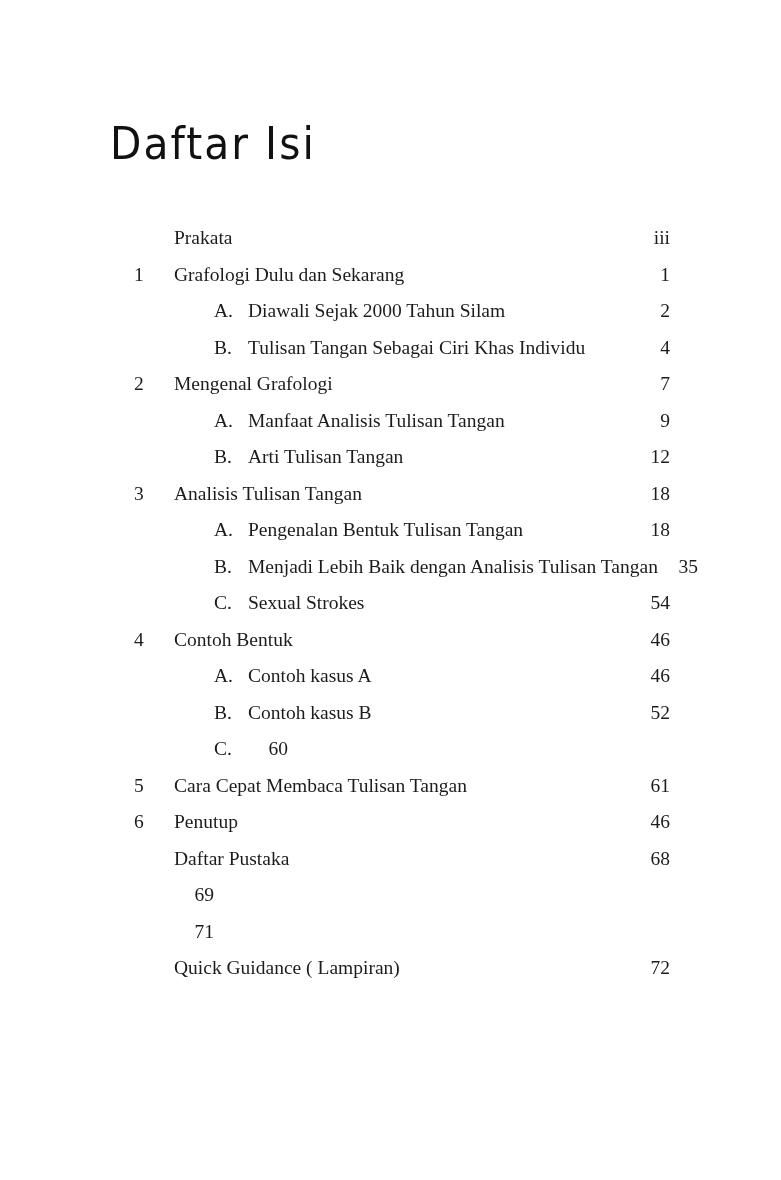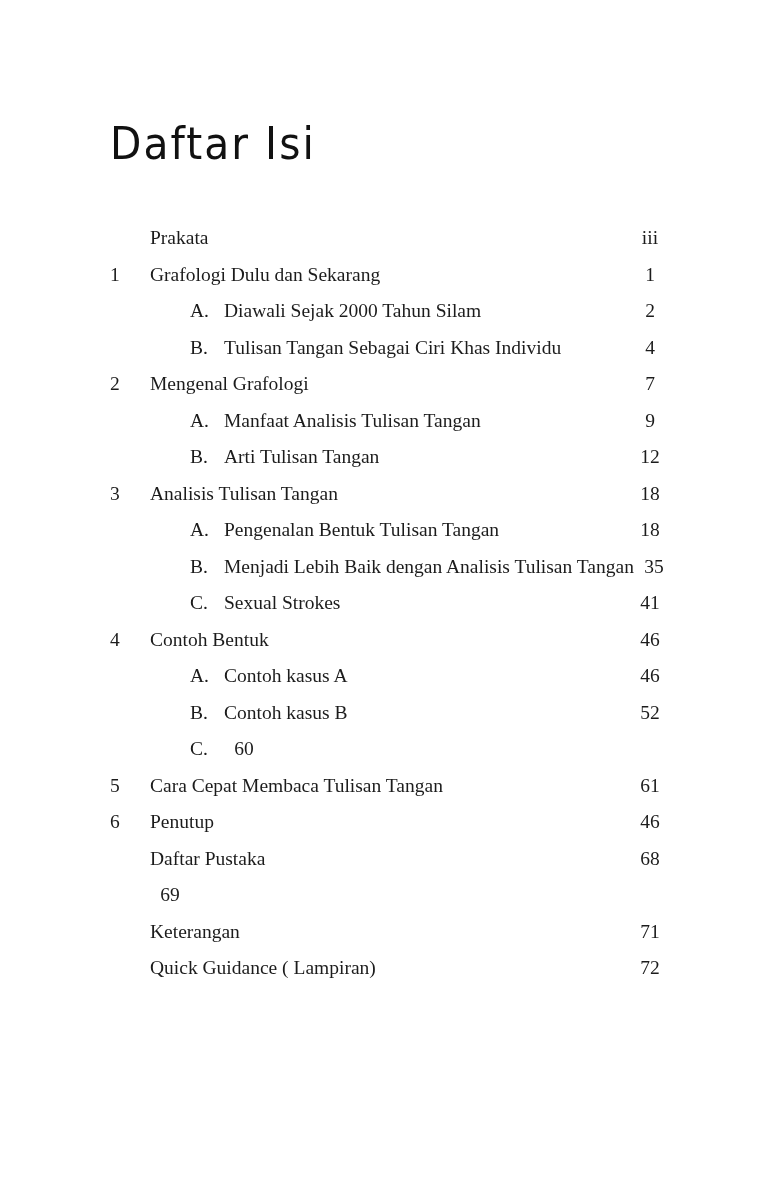--- a/index.html
+++ b/index.html
@@ -57,30 +57,30 @@
     width: 34px;
     flex: 0 0 34px;
     text-align: left;
   }
   .row .label {
     flex: 1 1 auto;
     white-space: nowrap;
   }
   .row .page-no {
     flex: 0 0 40px;
-    text-align: center;
+    text-align: right;
   }
 
   
   .lvl0 { padding-left: 0; }
   .lvl0 .label { padding-left: 0; }
   .lvl2 { padding-left: 40px; }
 
   
-  .row { margin-bottom: 17px; }
+  .row { margin-bottom: 17px; margin-left: 24px; }
   .gap-top { margin-top: 16px; }
   .gap-top-sm { margin-top: 9px; }
 
   
   .folio {
     position: absolute;
     left: 620px;
     top: 1120px;
     font-size: 17px;
     font-style: italic;
@@ -155,21 +155,21 @@
       <div class="row lvl2 gap-top-sm">
         <span class="num"></span>
         <span class="letter">B.</span>
         <span class="label">Menjadi Lebih Baik dengan Analisis Tulisan Tangan</span>
         <span class="page-no">35</span>
       </div>
       <div class="row lvl2 gap-top-sm">
         <span class="num"></span>
         <span class="letter">C.</span>
         <span class="label">Sexual Strokes</span>
-        <span class="page-no">41</span>
+        <span class="page-no">54</span>
       </div>
       <div class="row lvl0 gap-top">
         <span class="num">4</span>
         <span class="label">Contoh Bentuk</span>
         <span class="page-no">46</span>
       </div>
       <div class="row lvl2 gap-top-sm">
         <span class="num"></span>
         <span class="letter">A.</span>
         <span class="label">Contoh kasus A</span>
@@ -200,21 +200,20 @@
         <span class="num"></span>
         <span class="label">Daftar Pustaka</span>
         <span class="page-no">68</span>
       </div>
       <div class="row lvl0 gap-top">
         <span class="num"></span>
         <span class="page-no">69</span>
       </div>
       <div class="row lvl0 gap-top">
         <span class="num"></span>
-        <span class="label">Keterangan</span>
         <span class="page-no">71</span>
       </div>
       <div class="row lvl0 gap-top">
         <span class="num"></span>
         <span class="label">Quick Guidance ( Lampiran)</span>
         <span class="page-no">72</span>
       </div>
     </div>
 
   <div class="folio">v</div>

